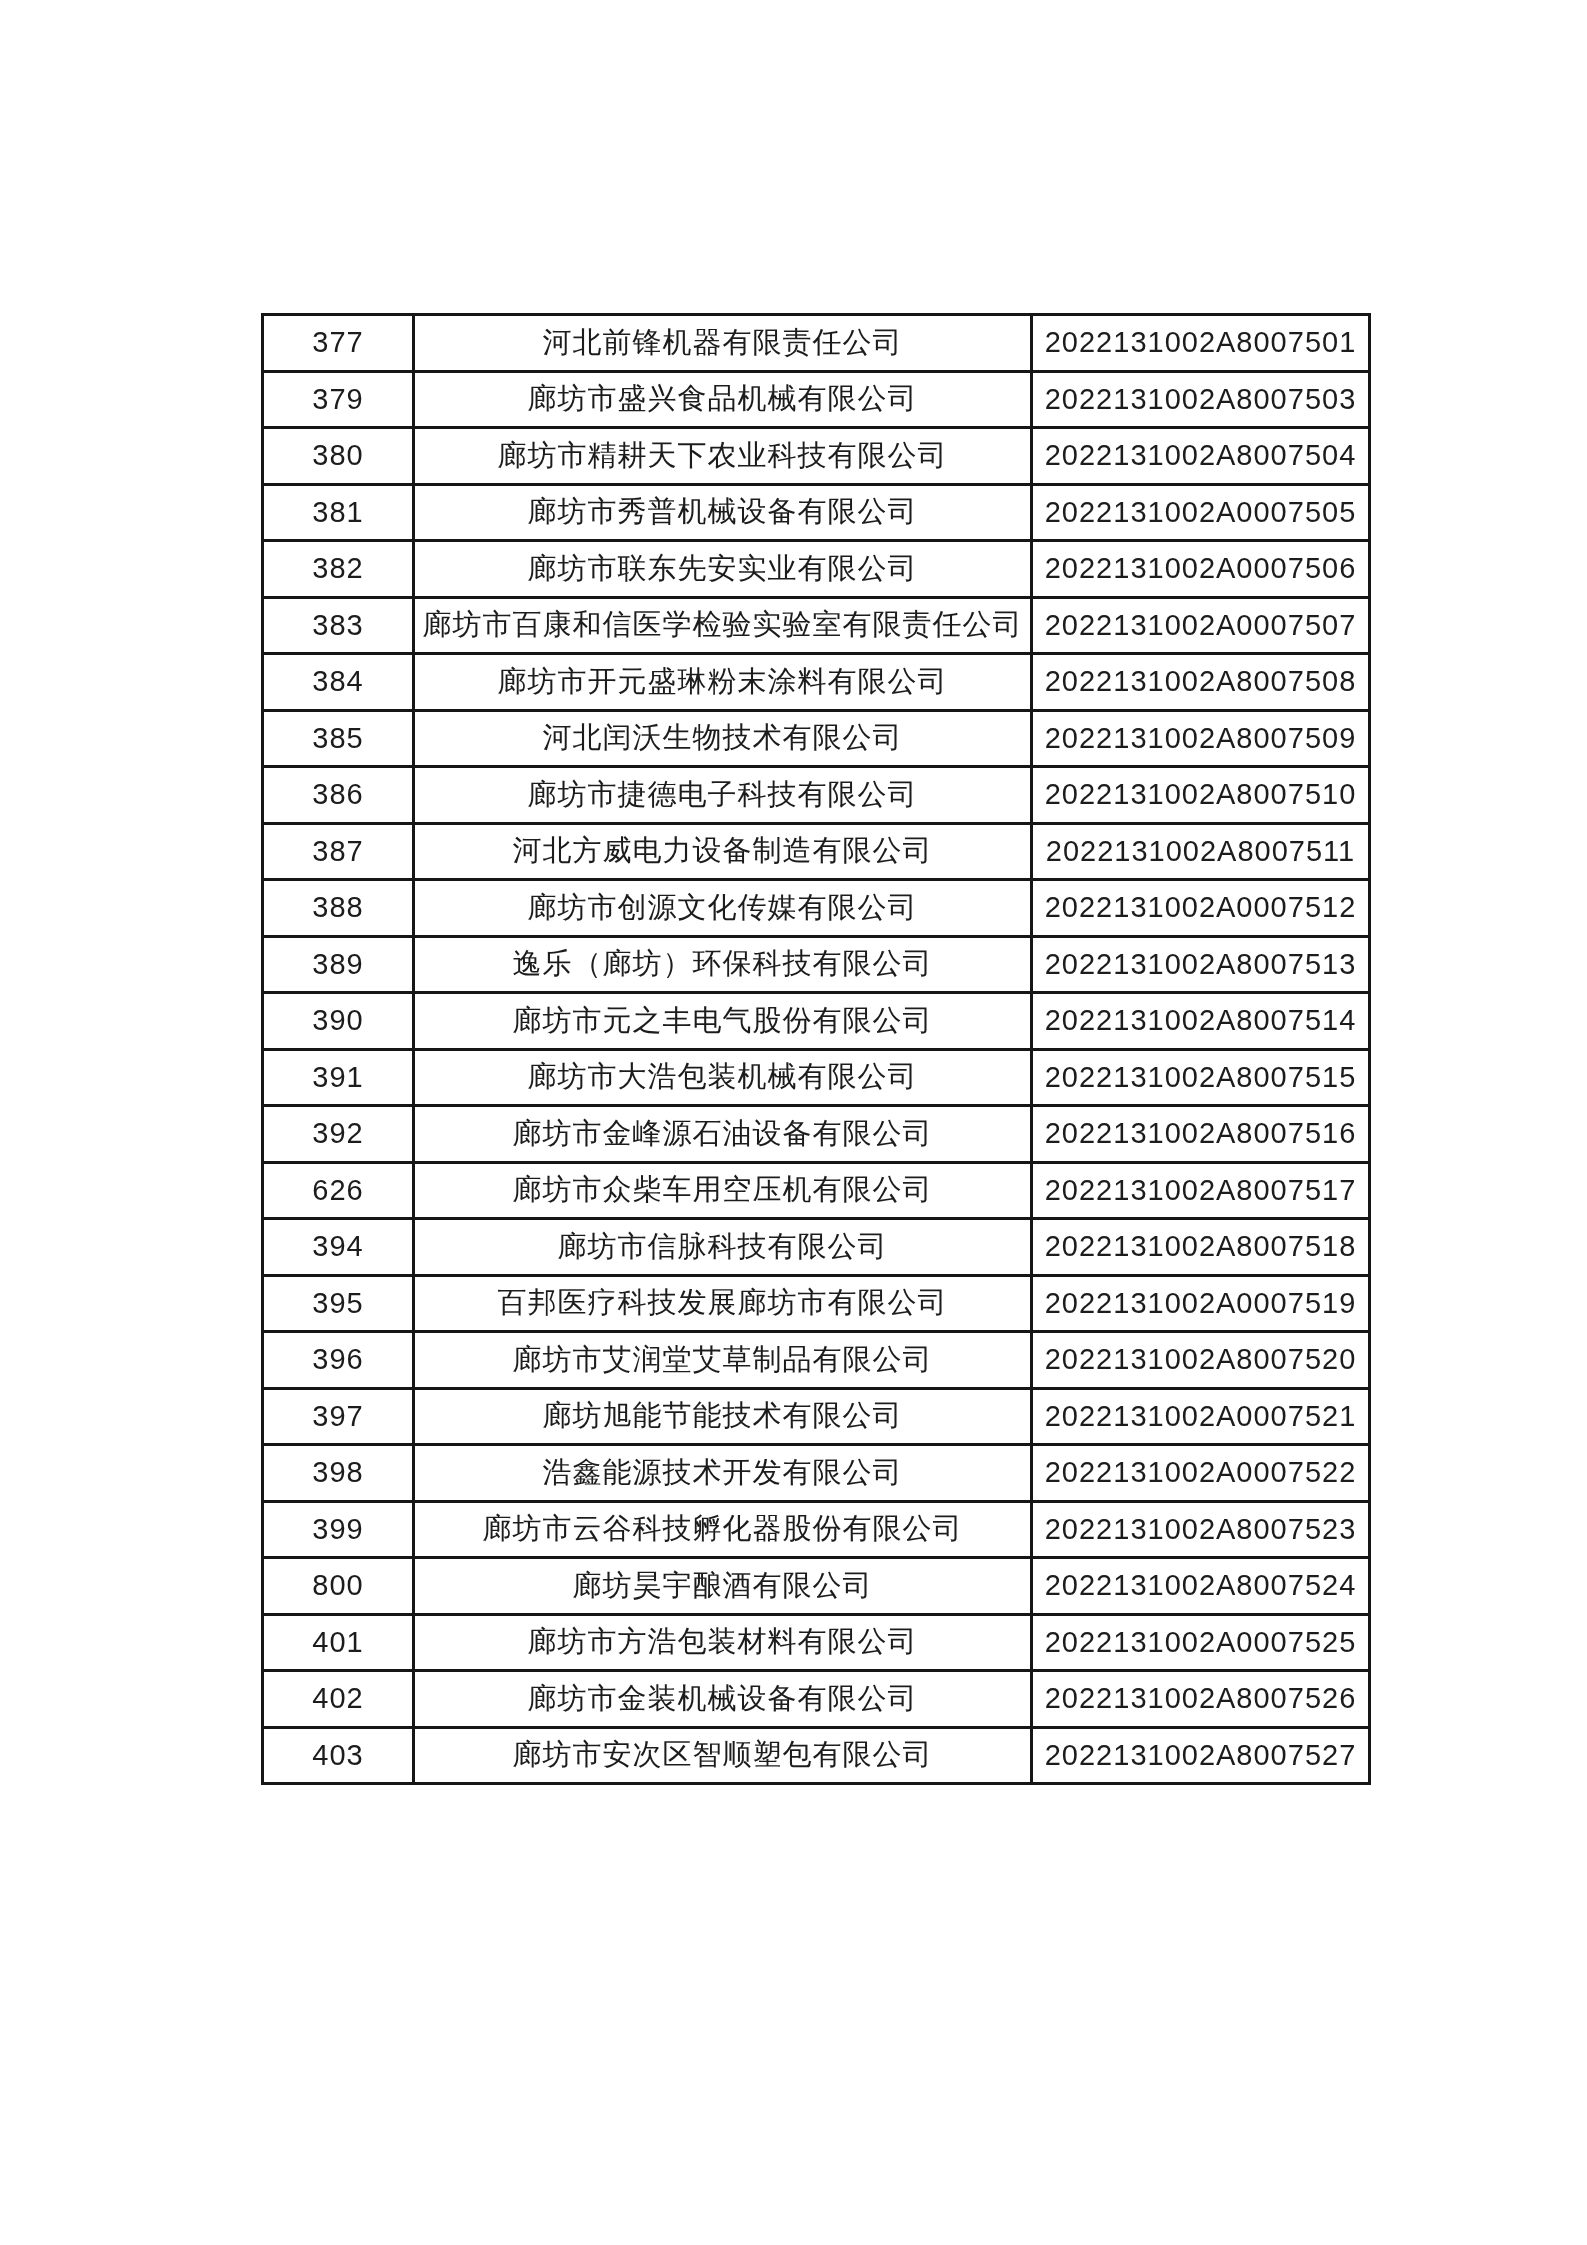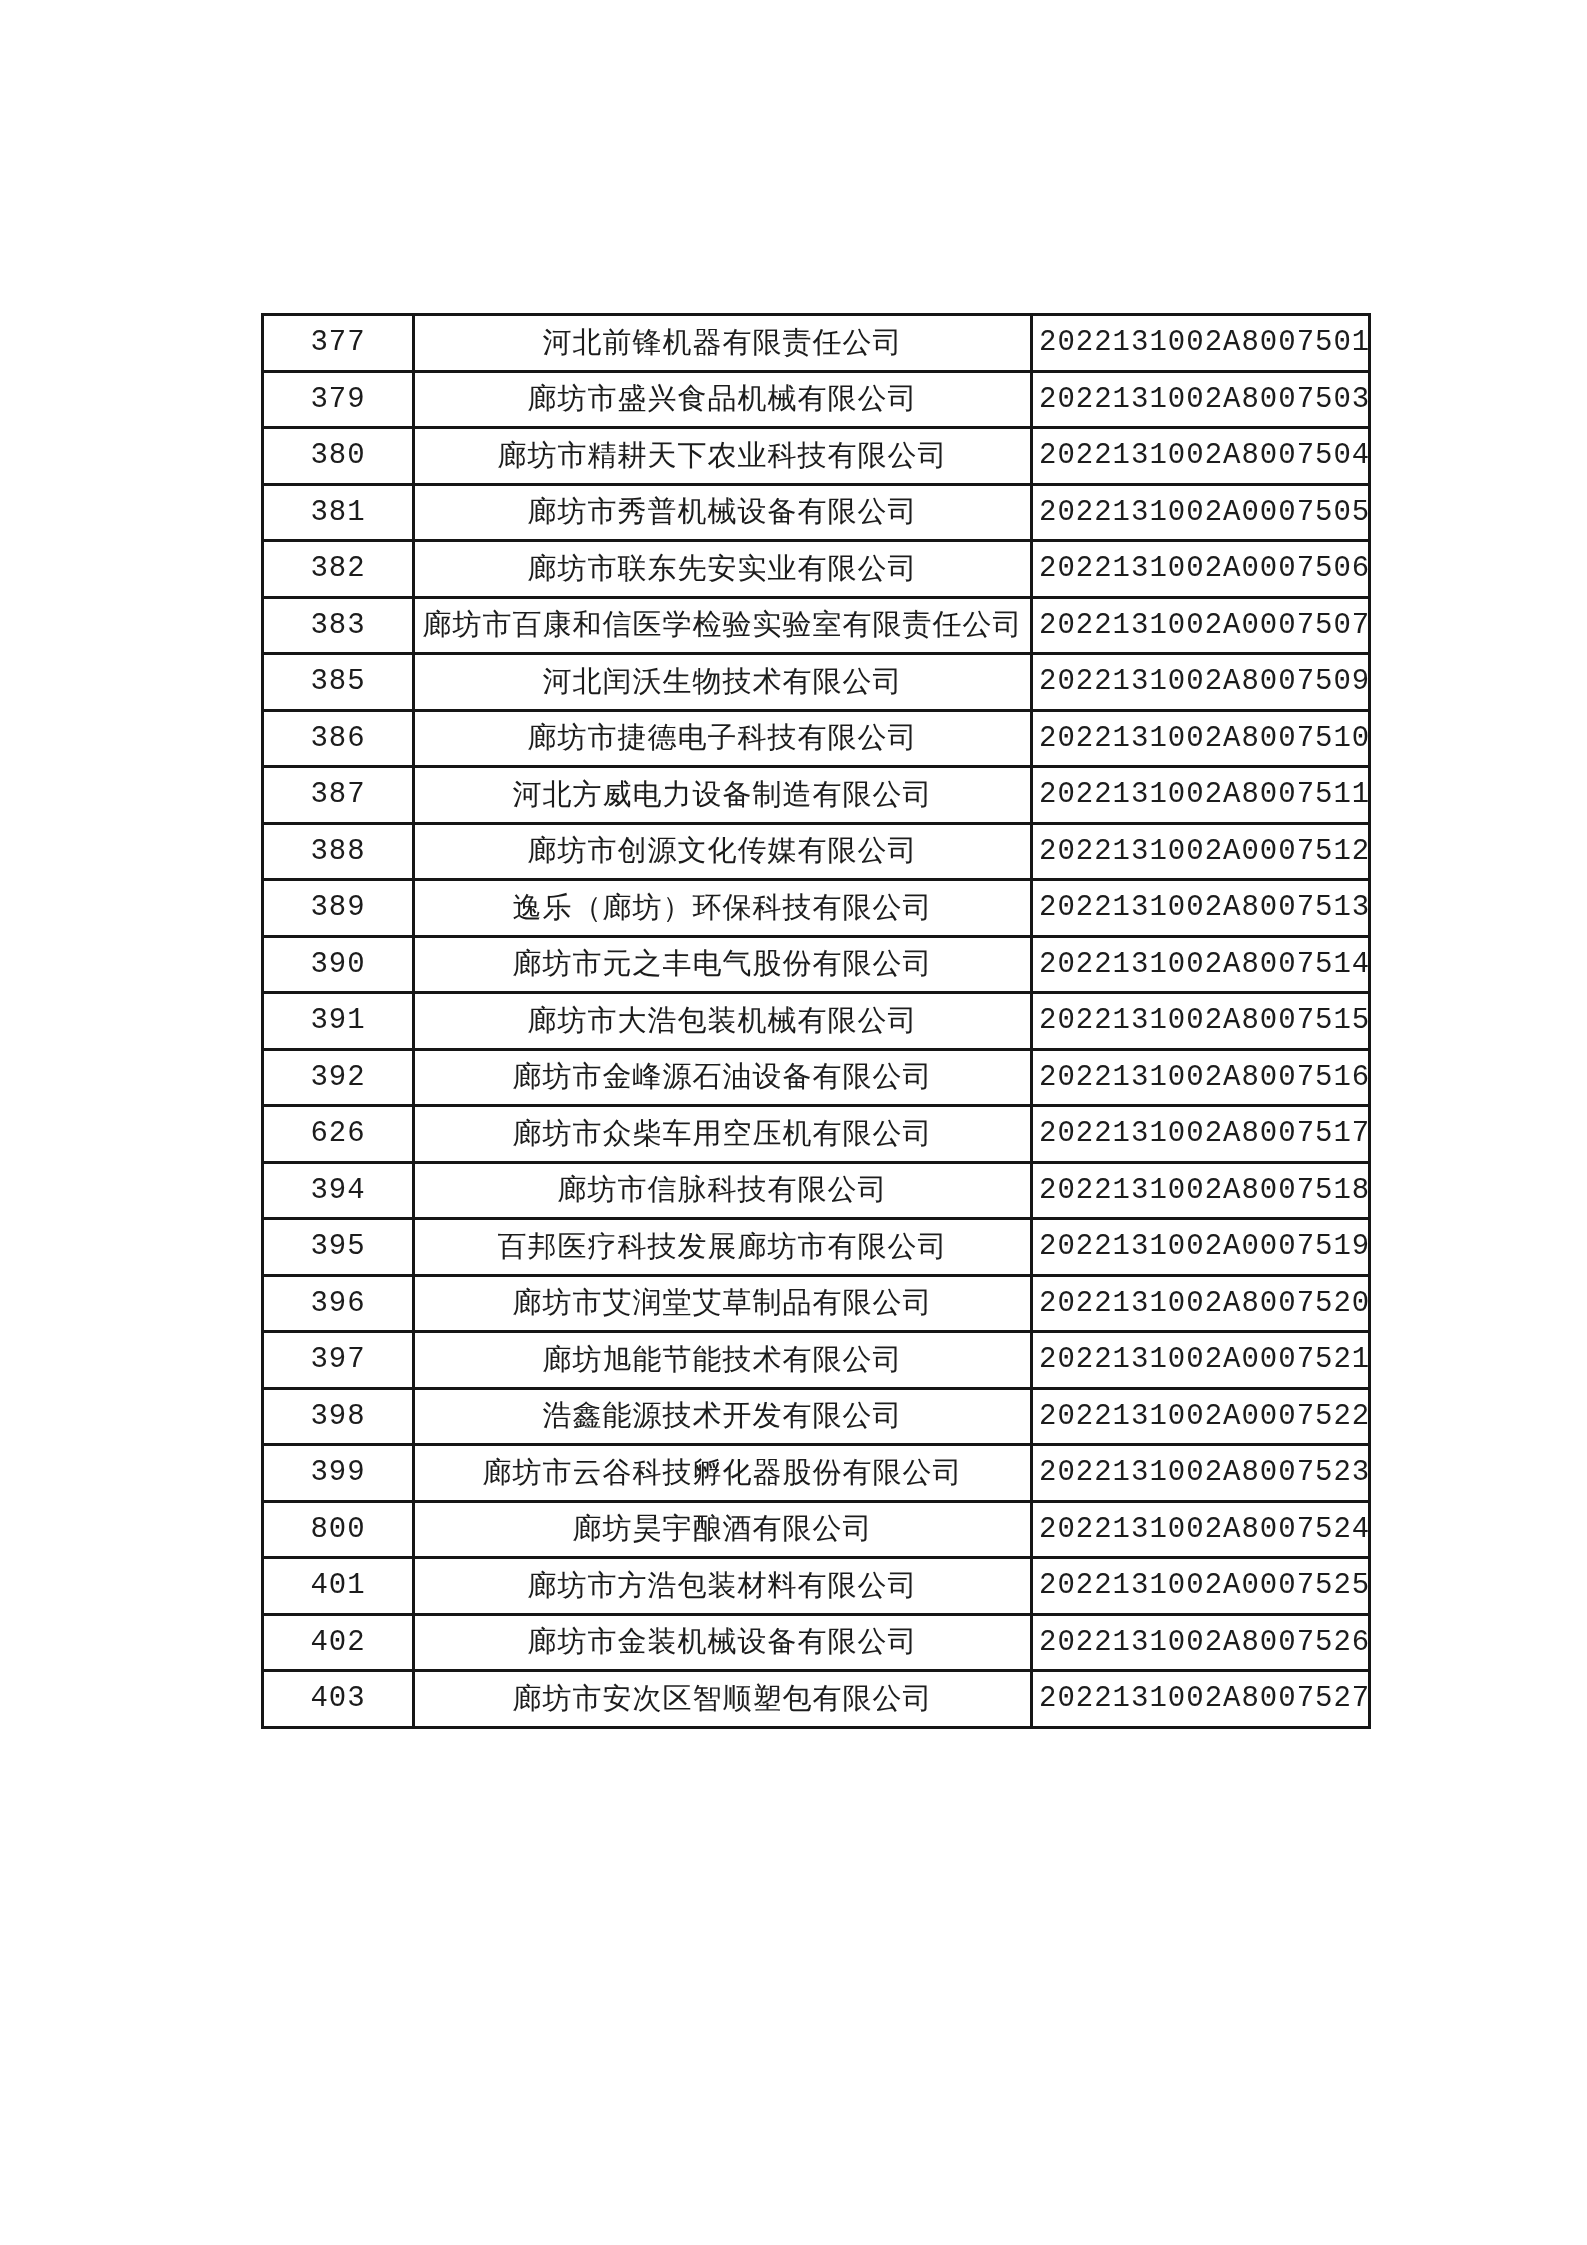--- a/index.html
+++ b/index.html
@@ -5,21 +5,21 @@
   html, body {
     margin: 0;
     padding: 0;
     background: #ffffff;
   }
   .page {
     position: relative;
     width: 1587px;
     height: 2152px;
     background: #ffffff;
-    font-family: Liberation Mono, monospace;
+    font-family: Liberation Sans, sans-serif;
     color: #1c1c1c;
     overflow: hidden;
   }
   table.company-table {
     position: absolute;
     left: 261px;
     top: 313px;
     width: 1062px;
     border-collapse: collapse;
     table-layout: fixed;
@@ -75,20 +75,25 @@
     <td class="col-name">廊坊市联东先安实业有限公司</td>
     <td class="col-code">2022131002A0007506</td>
   </tr>
 
   <tr>
     <td class="col-no">383</td>
     <td class="col-name">廊坊市百康和信医学检验实验室有限责任公司</td>
     <td class="col-code">2022131002A0007507</td>
   </tr>
 
+  <tr>
+    <td class="col-no">384</td>
+    <td class="col-name">廊坊市开元盛琳粉末涂料有限公司</td>
+    <td class="col-code">2022131002A8007508</td>
+  </tr>
 
   <tr>
     <td class="col-no">385</td>
     <td class="col-name">河北闰沃生物技术有限公司</td>
     <td class="col-code">2022131002A8007509</td>
   </tr>
 
   <tr>
     <td class="col-no">386</td>
     <td class="col-name">廊坊市捷德电子科技有限公司</td>

